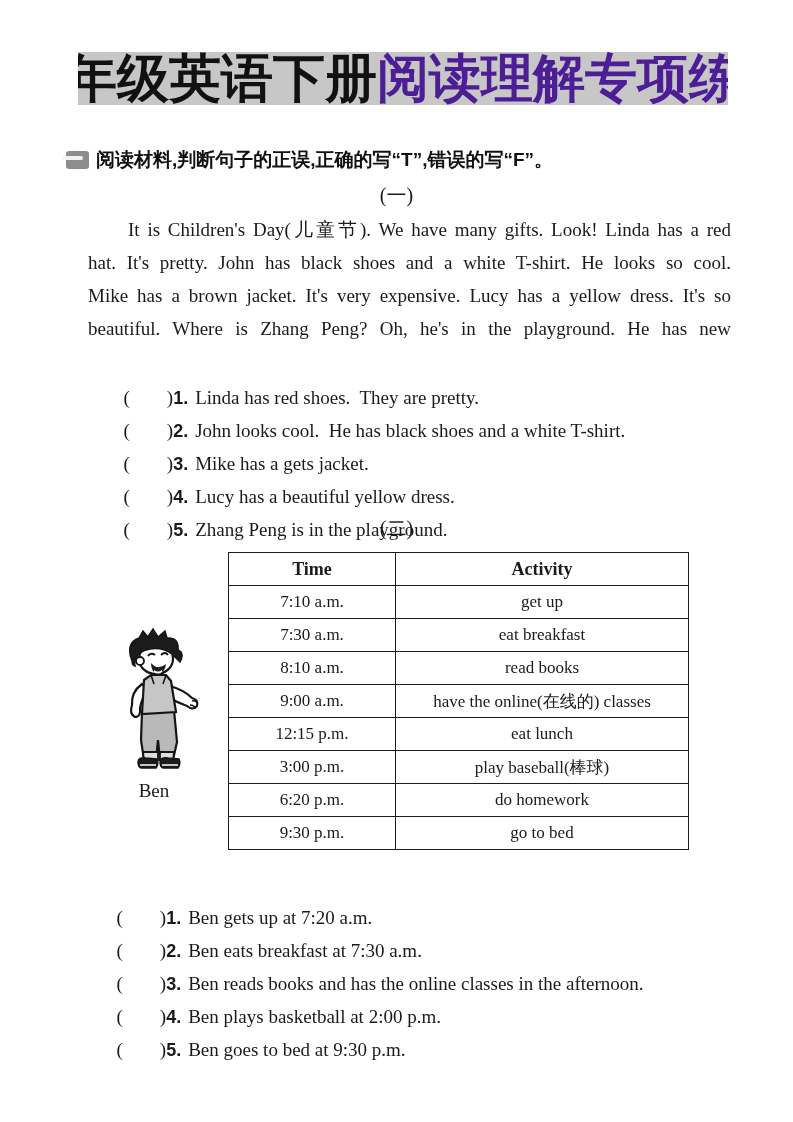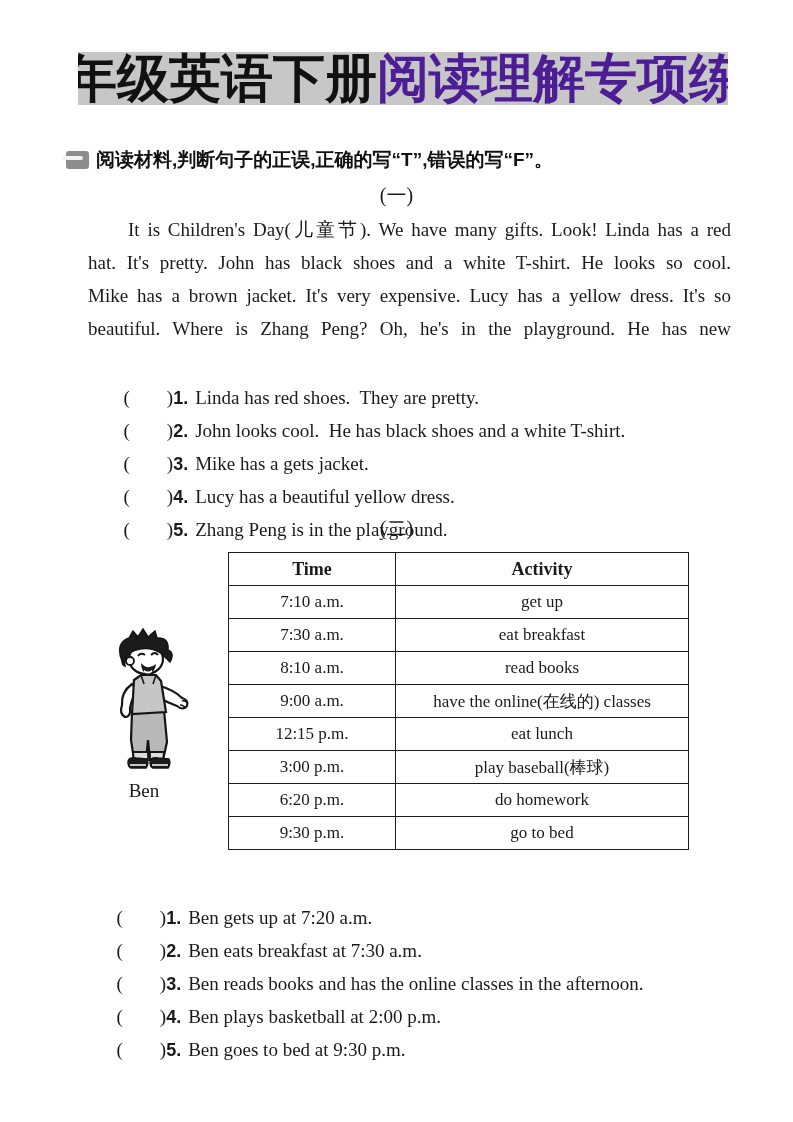--- a/index.html
+++ b/index.html
@@ -98,21 +98,21 @@
     vertical-align: middle;
     padding: 0 2px;
     white-space: nowrap;
     overflow: hidden;
   }
   .schedule-table th { font-size: 18px; font-weight: 700; }
   .col-time { width: 167px; }
   .col-activity { width: 293px; }
 
   .ben-figure {
-    position: absolute; left: 88px; top: 76px;
+    position: absolute; left: 98px; top: 76px;
     width: 112px; text-align: center;
   }
   .ben-figure svg { display: block; margin: 0 auto; }
   .ben-label { font-size: 19px; margin-top: 2px; }
 </style>
 </head>
 <body>
 
 <div class="page">
 

